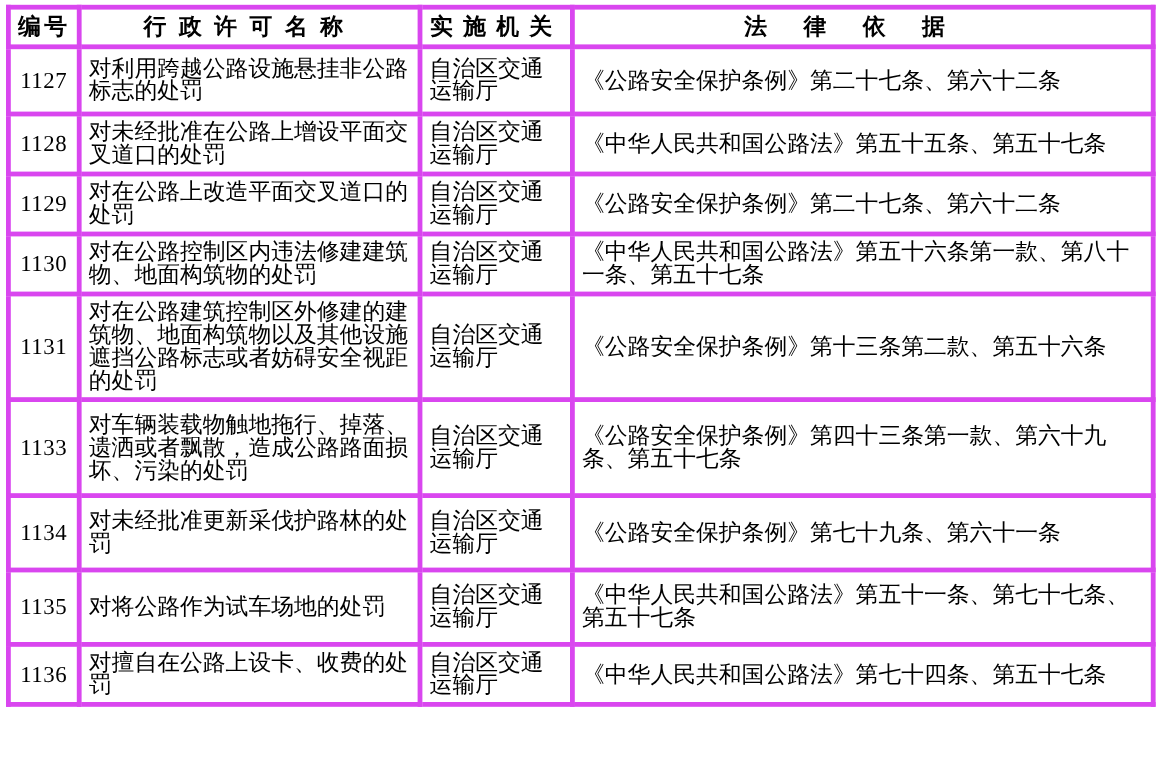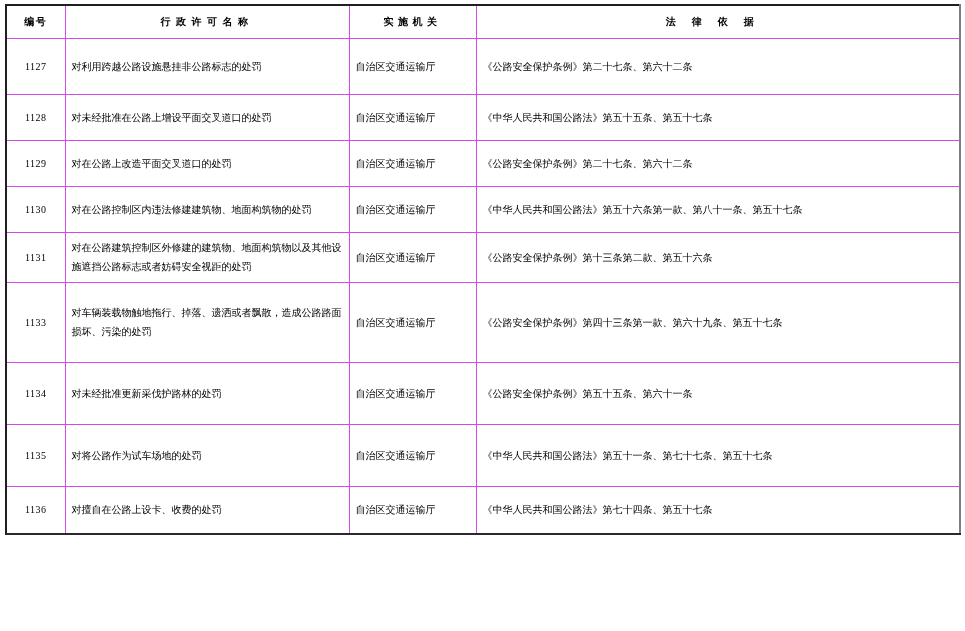--- a/index.html
+++ b/index.html
@@ -20,23 +20,23 @@
   table.permits {
     border-collapse: collapse;
     table-layout: fixed;
     width: 954px;
     border-top: 2px solid #1f1f1f;
     border-left: 2px solid #1f1f1f;
     border-right: 2px solid #7e7e7e;
     border-bottom: 2px solid #2a2a2a;
   }
   table.permits th, table.permits td {
-    border: 1px solid #d946ef;
+    border: 4px solid #d946ef;
     vertical-align: middle;
-    font-size: 10px;
+    font-size: 19px;
     line-height: 19px;
     padding: 4px 6px;
     box-sizing: border-box;
     overflow: hidden;
     word-break: break-all;
   }
   col.c-id     { width: 59px; }
   col.c-name   { width: 284px; }
   col.c-agency { width: 127px; }
   col.c-legal  { width: 484px; }
@@ -137,21 +137,21 @@
     <td class="c-id">1133</td>
     <td class="c-name">对车辆装载物触地拖行、掉落、遗洒或者飘散，造成公路路面损坏、污染的处罚</td>
     <td class="c-agency">自治区交通运输厅</td>
     <td class="c-legal">《公路安全保护条例》第四十三条第一款、第六十九条、第五十七条</td>
   </tr>
 
   <tr>
     <td class="c-id">1134</td>
     <td class="c-name">对未经批准更新采伐护路林的处罚</td>
     <td class="c-agency">自治区交通运输厅</td>
-    <td class="c-legal">《公路安全保护条例》第五十五条、第六十一条</td>
+    <td class="c-legal">《公路安全保护条例》第七十九条、第六十一条</td>
   </tr>
 
   <tr>
     <td class="c-id">1135</td>
     <td class="c-name">对将公路作为试车场地的处罚</td>
     <td class="c-agency">自治区交通运输厅</td>
     <td class="c-legal">《中华人民共和国公路法》第五十一条、第七十七条、第五十七条</td>
   </tr>
 
   <tr>

